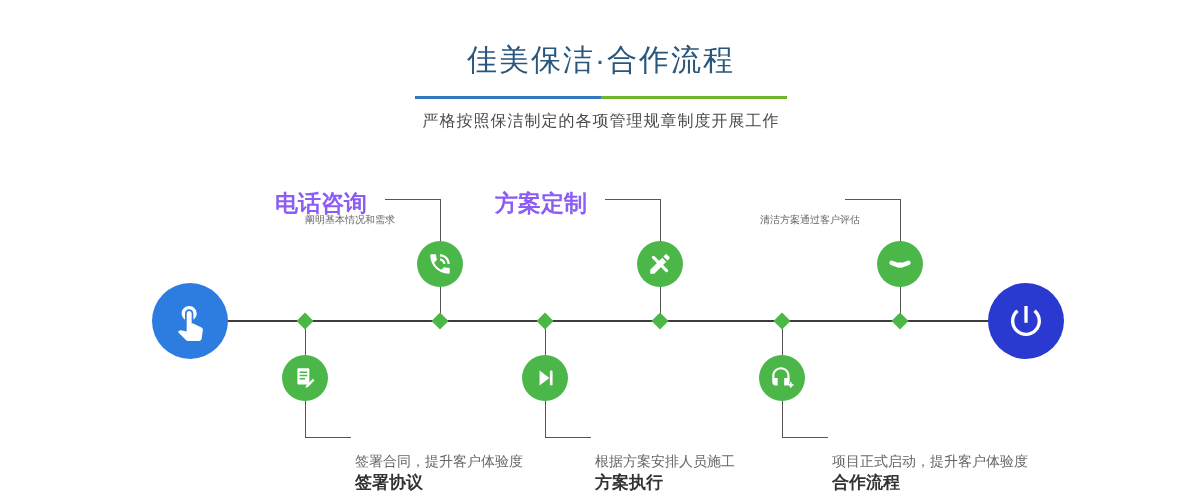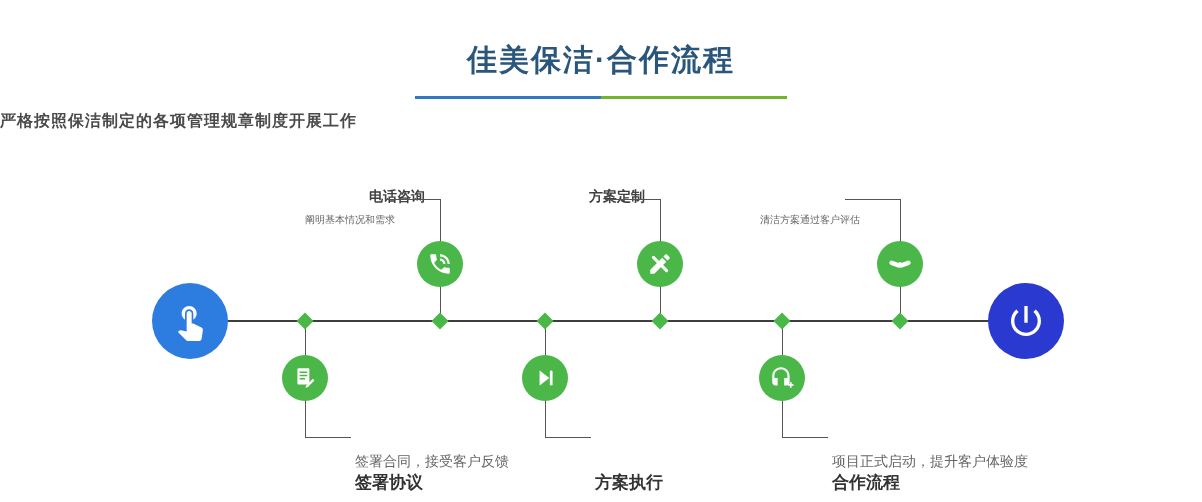--- a/index.html
+++ b/index.html
@@ -4,52 +4,52 @@
 <style>
   html,body { margin:0; padding:0; background:#ffffff; }
   .canvas {
     position:relative; width:1202px; height:502px; margin:0 auto;
     background:#ffffff; overflow:hidden;
     font-family:"Liberation Sans","DejaVu Sans",sans-serif;
   }
   
   .page-title {
     position:absolute; top:40px; left:0; width:100%;
-    text-align:center; font-size:30px; font-weight:700;
+    text-align:center; font-size:30px; font-weight:400;
     color:#2a567c; letter-spacing:2px;
   }
   .title-divider { position:absolute; top:96px; left:50%; transform:translateX(-50%); width:372px; height:3px; font-size:0; }
   .title-divider .half { display:inline-block; width:50%; height:3px; vertical-align:top; }
   .div-blue  { background:#3178be; }
   .div-green { background:#72b32d; }
   .page-subtitle {
     position:absolute; top:111px; left:0; width:100%;
-    font-size:16px; color:#4a4a4a; letter-spacing:1px;font-weight:bold;
+    text-align:center; font-size:16px; color:#4a4a4a; letter-spacing:1px;
   }
   
   .main-line { position:absolute; top:320px; left:190px; width:838px; height:2px; background:#3d3d3d; z-index:1; }
   .vline { position:absolute; width:1px; background:#555; z-index:1; }
   .hline { position:absolute; height:1px; background:#555; z-index:1; }
   .diamond { position:absolute; top:315px; width:12px; height:12px; background:#4bb749; transform:rotate(45deg); z-index:2; }
   .node-circle {
     position:absolute; width:46px; height:46px; border-radius:50%;
     background:#4bb749; z-index:3; display:flex; align-items:center; justify-content:center;
   }
   .node-circle svg { width:26px; height:26px; }
   .terminal {
     position:absolute; top:283px; width:76px; height:76px; border-radius:50%;
     z-index:3; display:flex; align-items:center; justify-content:center;
   }
   .terminal svg { width:40px; height:40px; }
   .terminal-left  { left:152px; background:#2d7ce0; }
   .terminal-right { left:988px; background:#2a39d0; }
   
   .step-title-top {
-    position:absolute; top:188px; width:150px; text-align:right;
-    font-size:14px; font-weight:700; color:#404040;
+    position:absolute; top:188px; width:150px; text-align:left;
+    font-size:23px; font-weight:700; color:#8b5cf6;
   }
   .step-desc-top {
     position:absolute; top:213px; width:240px; text-align:center;
     font-size:10px; color:#666;
   }
   .step-title-bottom {
     position:absolute; top:427px; font-size:17px; font-weight:700; color:#333; white-space:nowrap;margin-top:44px;
   }
   .step-desc-bottom {
     position:absolute; top:453px; font-size:14px; color:#666; white-space:nowrap;
@@ -124,31 +124,32 @@
   <div class="node-circle" style="left:282px; top:355px">
     <svg viewBox="0 0 24 24">
       <rect x="5" y="3" width="11" height="15" rx="1" fill="#ffffff"></rect>
       <rect x="7" y="6" width="7" height="1.4" fill="#4bb749"></rect>
       <rect x="7" y="9" width="7" height="1.4" fill="#4bb749"></rect>
       <rect x="7" y="12" width="5" height="1.4" fill="#4bb749"></rect>
       <path d="M12.5 21l2-.5 6.2-6.2-1.5-1.5-6.2 6.2-.5 2z" fill="#ffffff"></path>
     </svg>
   </div>
   <div class="step-title-bottom" style="left:355px">签署协议</div>
-  <div class="step-desc-bottom" style="left:355px">签署合同，接受客户反馈</div>
+  <div class="step-desc-bottom" style="left:355px">签署合同，提升客户体验度</div>
 
   <div class="vline" style="left:545px; top:322px; height:115px"></div>
   <div class="hline" style="left:545px; top:437px; width:46px"></div>
   <div class="node-circle" style="left:522px; top:355px">
     <svg viewBox="0 0 24 24" fill="#ffffff">
       <path d="M7 5l9 7-9 7V5z"></path>
       <rect x="16.5" y="5" width="2.5" height="14" rx="1.2"></rect>
     </svg>
   </div>
   <div class="step-title-bottom" style="left:595px">方案执行</div>
+  <div class="step-desc-bottom" style="left:595px">根据方案安排人员施工</div>
 
   <div class="vline" style="left:782px; top:322px; height:115px"></div>
   <div class="hline" style="left:782px; top:437px; width:46px"></div>
   <div class="node-circle" style="left:759px; top:355px">
     <svg viewBox="0 0 24 24" fill="#ffffff">
       <path d="M11 2c-4.42 0-8 3.58-8 8v6c0 1.66 1.34 3 3 3h2v-7H5v-2c0-3.31 2.69-6 6-6s6 2.69 6 6v2h-3v7h2c1.66 0 3-1.34 3-3v-6c0-4.42-3.58-8-8-8z"></path>
       <rect x="17.6" y="17.6" width="5" height="1.6"></rect>
       <rect x="19.3" y="15.9" width="1.6" height="5"></rect>
     </svg>
   </div>

